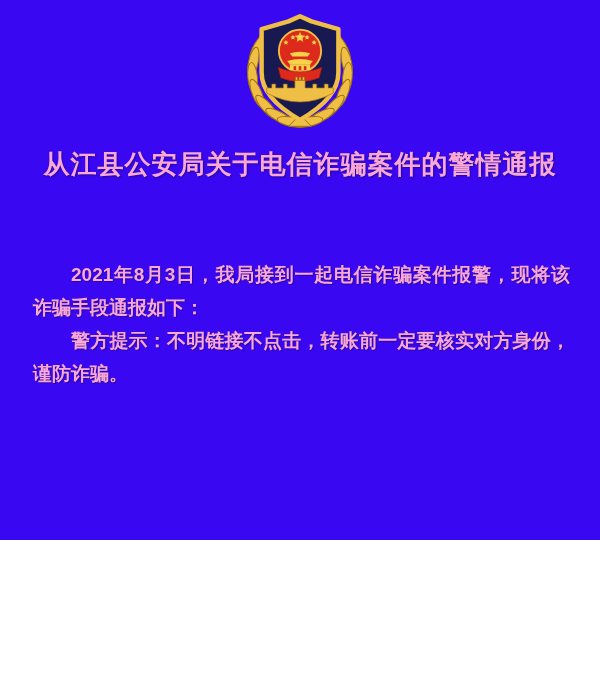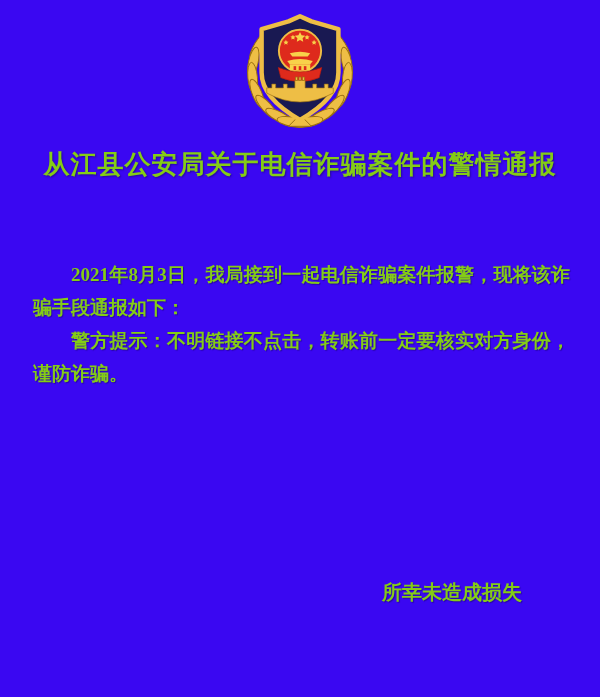--- a/index.html
+++ b/index.html
@@ -1,22 +1,22 @@
 <!DOCTYPE html>
 <html><head>
 <meta charset="utf-8">
 <style>
   html, body { margin: 0; padding: 0; }
   .poster {
     position: relative;
     width: 600px;
-    height: 697px;
+    height: 540px;
     background: #3A07F2;
-    color: #84cc16;
-    font-family: Liberation Serif, serif;
+    color: #f9a8d4;
+    font-family: Liberation Sans, sans-serif;
     overflow: hidden;
   }
   .emblem {
     position: absolute;
     top: 6px;
     left: 50%;
     transform: translateX(-50%);
     width: 128px;
     height: 128px;
   }

